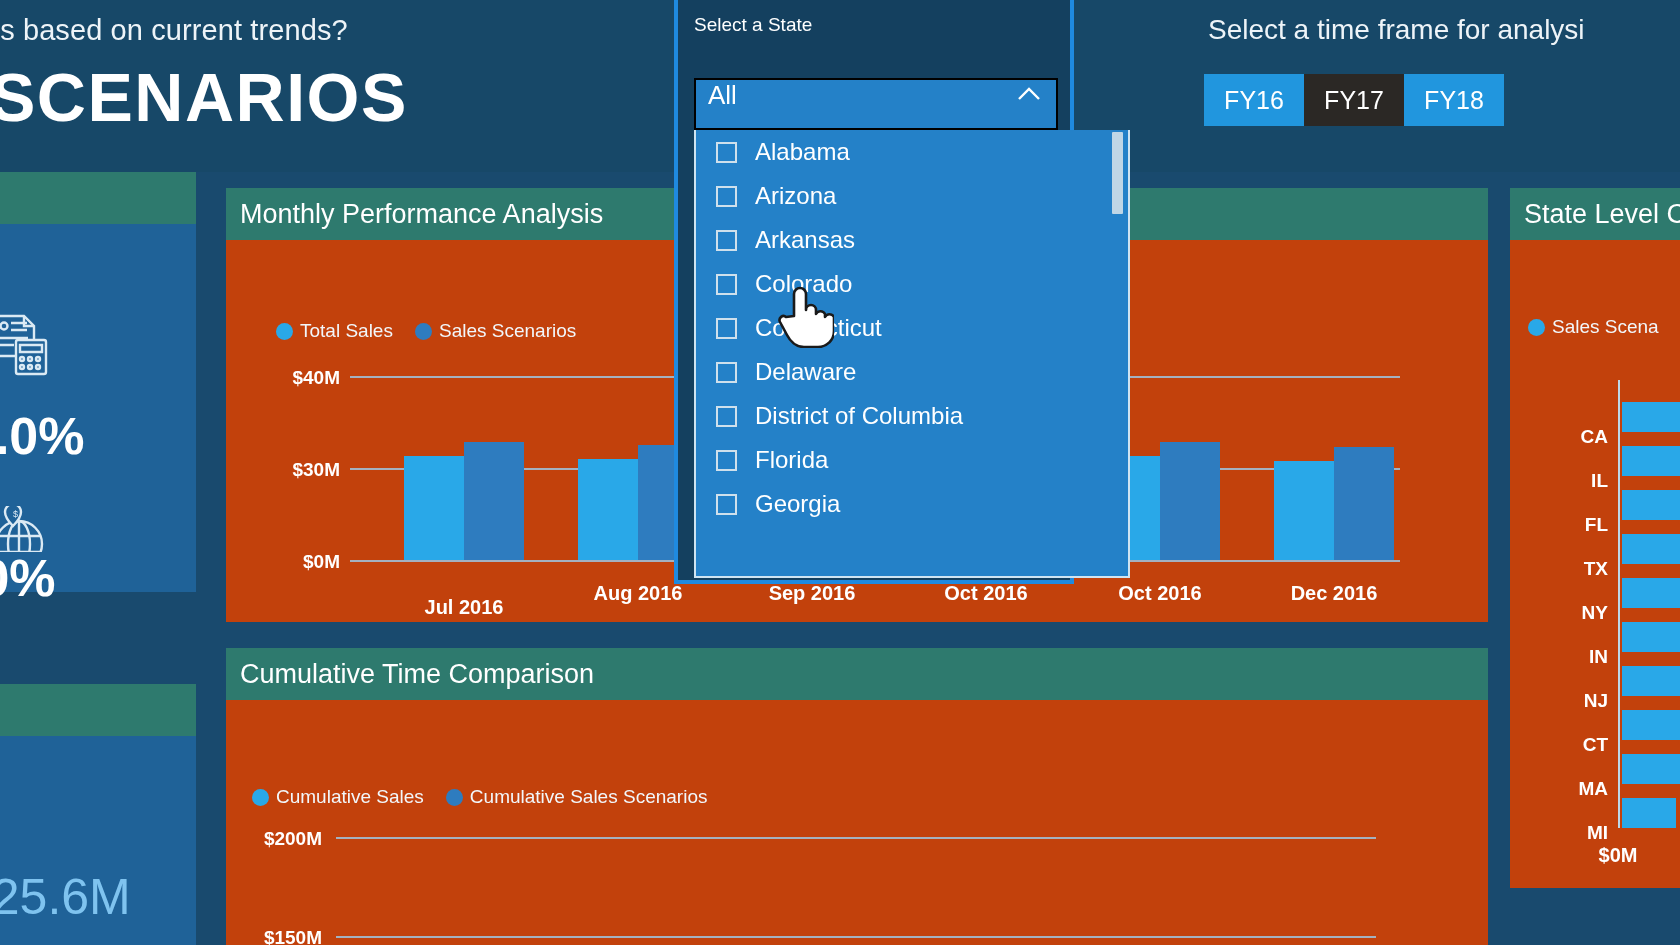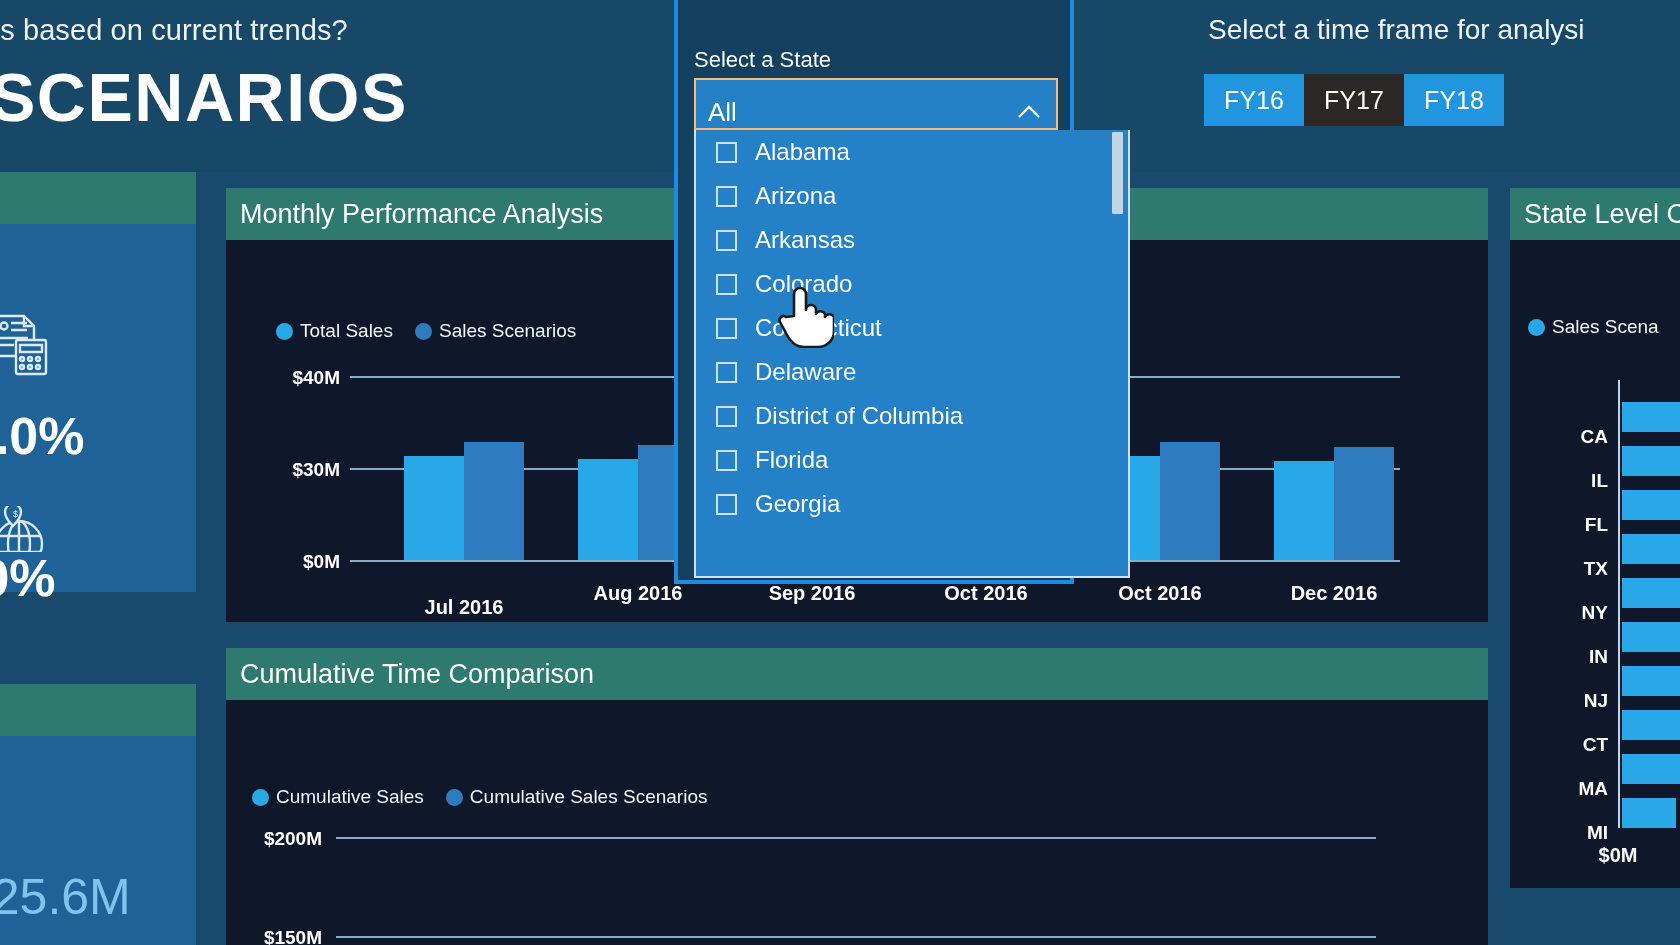--- a/index.html
+++ b/index.html
@@ -42,21 +42,21 @@
   .kpi-card { position: absolute; left: -20px; width: 216px; background: #1f6298; }
   .kpi-head { height: 52px; background: #2e7a6e; }
   .kpi-body { position: relative; background: #1f6298; }
   .kpi-icon { position: absolute; color: #dbeaf4; }
   .kpi-value {
     position: absolute; font-size: 52px; font-weight: bold; color: #ffffff; white-space: nowrap;
   }
   .kpi-value.accent { color: #7fc3ef; font-weight: normal; font-size: 50px; }
 
   
-  .panel { position: absolute; background: #0f172a; }
+  .panel { position: absolute; background: #c2410c; }
   .panel-head {
     height: 52px; background: #2e7a6e; display: flex; align-items: center;
     padding-left: 14px;
   }
   .panel-title { font-size: 27px; color: #ffffff; white-space: nowrap; }
   .panel-body { position: relative; }
 
   
   .legend { position: absolute; display: flex; align-items: center; gap: 22px; }
   .leg-item { display: flex; align-items: center; gap: 7px; }
@@ -73,26 +73,26 @@
   .hbar { position: absolute; }
   .slab { position: absolute; font-size: 19px; color: #ffffff; font-weight: bold; text-align: right; white-space: nowrap; }
   .vaxis { position: absolute; width: 2px; background: #bcd8ea; }
 
   
   .slicer {
     position: absolute; left: 674px; top: -6px; width: 400px; height: 590px;
     border: 4px solid #1f8ae0; background: #14405f; z-index: 50;
   }
   .slicer-title {
-    position: absolute; left: 16px; top: 16px; font-size: 22px; color: #ffffff; margin-top: 33px;
+    position: absolute; left: 16px; top: 16px; font-size: 19px; color: #ffffff;
   }
   .slicer-box {
     position: absolute; left: 16px; top: 80px; width: 364px; height: 52px;
-    background: #2481c8; border: 2px solid #fdba74;
-    display: flex; align-items: flex-end; justify-content: space-between; padding: 0 12px;
+    background: #2481c8; border: 2px solid #000000;
+    display: flex; align-items: flex-start; justify-content: space-between; padding: 0 12px;
     cursor: pointer;
   }
   .slicer-value { font-size: 26px; color: #ffffff; }
   .slicer-list {
     position: absolute; left: 16px; top: 132px; width: 436px; height: 448px;
     background: #2481c8; border: 2px solid #cfe4f2; border-top: none;
     overflow: hidden;
   }
   .opt { position: relative; height: 44px; display: flex; align-items: center; padding-left: 20px; cursor: pointer; }
   .opt .cb {

